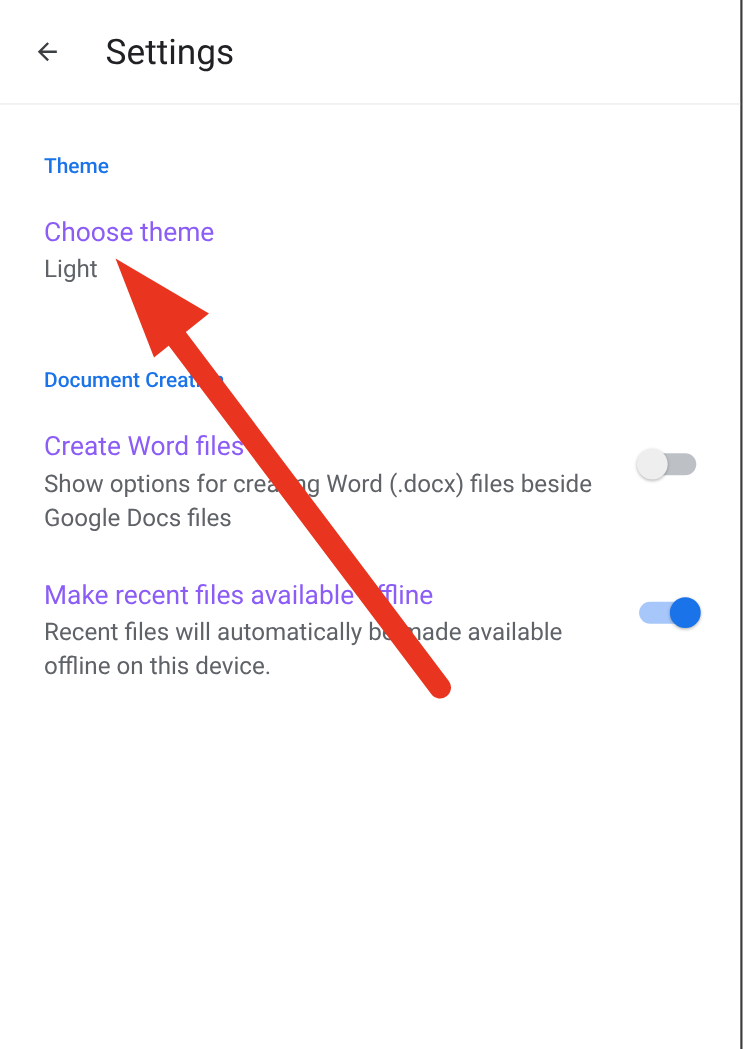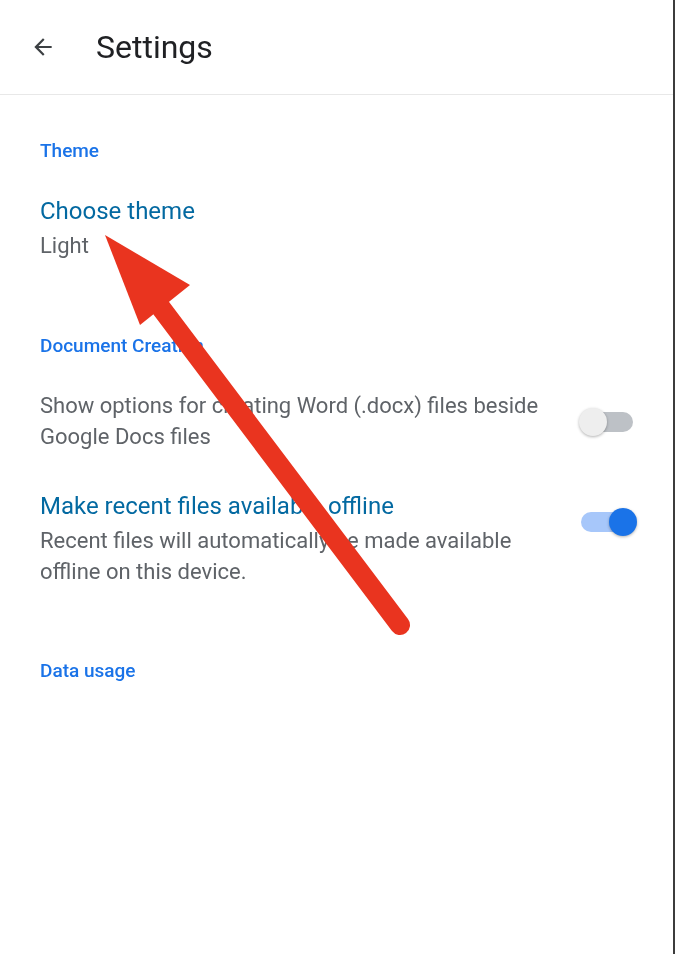--- a/index.html
+++ b/index.html
@@ -62,21 +62,21 @@
       padding: 10px 0 28px 0;
       cursor: pointer;
     }
     .setting-text {
       flex: 1;
       padding-right: 20px;
     }
     .setting-title {
       font-size: 24px;
       font-weight: 400;
-      color: #0369a1;
+      color: #8b5cf6;
       line-height: 1.3;
       margin-bottom: 4px;
     }
     .setting-subtitle {
       font-size: 22px;
       font-weight: 400;
       color: #5f6368;
       line-height: 1.4;
     }
     .switch-wrap {
@@ -143,20 +143,21 @@
         <div class="setting-title">Choose theme</div>
         <div class="setting-subtitle">Light</div>
       </div>
     </div>
   </div>
 
   <div class="section">
     <div class="section-header">Document Creation</div>
     <div class="setting-row">
       <div class="setting-text">
+        <div class="setting-title">Create Word files</div>
         <div class="setting-subtitle">Show options for creating Word (.docx) files beside Google Docs files</div>
       </div>
       <div class="switch-wrap">
         <div class="switch off">
           <div class="switch-track"></div>
           <div class="switch-thumb"></div>
         </div>
       </div>
     </div>
   </div>
@@ -170,21 +171,20 @@
       <div class="switch-wrap">
         <div class="switch on">
           <div class="switch-track"></div>
           <div class="switch-thumb"></div>
         </div>
       </div>
     </div>
   </div>
 
   <div class="section">
-    <div class="section-header">Data usage</div>
   </div>
 
   <svg class="annotation-arrow" style="left:85px; top:225px;" width="340" height="420" viewBox="0 0 340 420">
     <defs>
       <marker id="ahead" markerWidth="8" markerHeight="8" refX="2" refY="4" orient="auto">
         <polygon points="0 0, 8 4, 0 8" fill="#e9341f"></polygon>
       </marker>
     </defs>
     <line x1="315" y1="400" x2="55" y2="55" stroke="#e9341f" stroke-width="20" stroke-linecap="round"></line>
     <polygon points="20,10 105,60 55,100" fill="#e9341f"></polygon>

